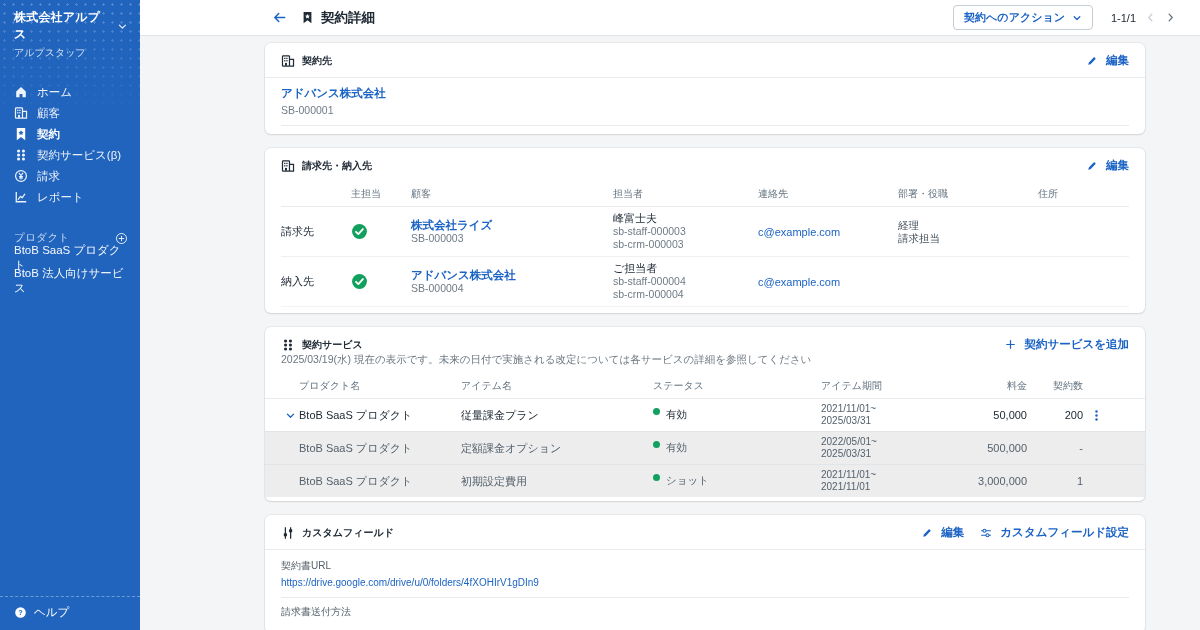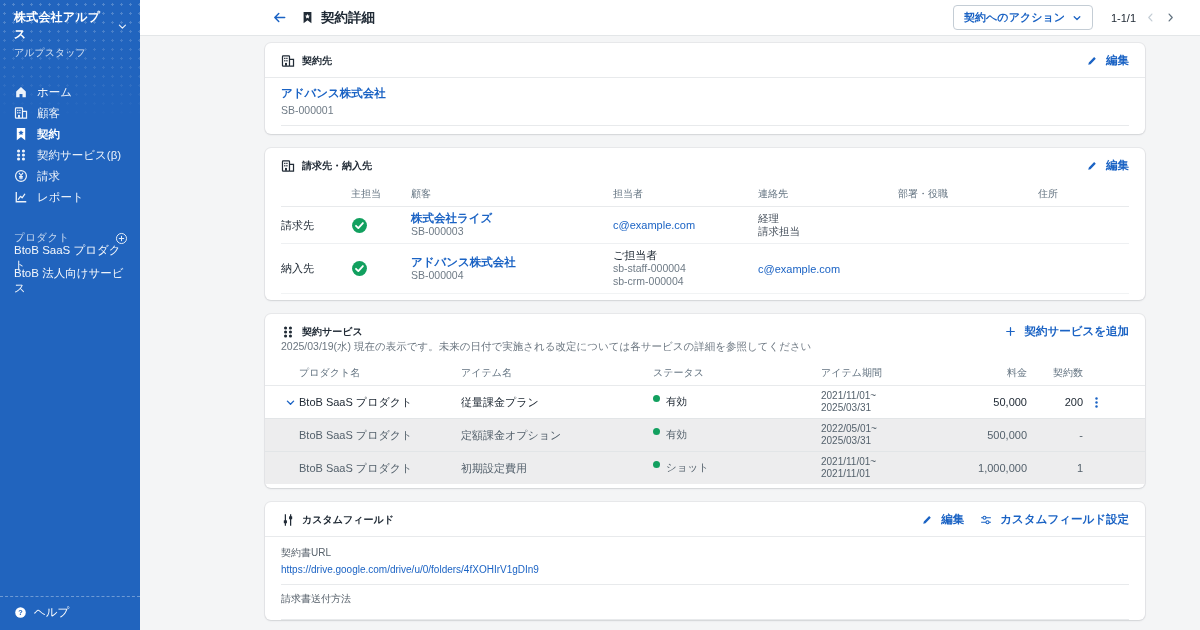--- a/index.html
+++ b/index.html
@@ -312,20 +312,25 @@
             <div>
                 <svg width="17" height="17" viewBox="0 0 16 16">
                   <circle cx="8" cy="8" r="7" fill="var(--c-green,#12a05f)"></circle>
                   <path d="M4.7 8.3l2.2 2.2 4.3-4.8" fill="none" stroke="#fff" stroke-width="1.7" stroke-linecap="round" stroke-linejoin="round"></path>
                 </svg>
               </div>
             <div class="cell-lines">
               <div class="company-link blue-link">株式会社ライズ</div>
               <div class="sub">SB-000003</div>
             </div>
+            <div class="cell-lines">
+              <div class="dark">峰富士夫</div>
+              <div class="sub">sb-staff-000003</div>
+              <div class="sub">sb-crm-000003</div>
+            </div>
             <div class="blue-link" style="font-size:11px;">c@example.com</div>
             <div class="cell-lines">
               <div class="dept">経理</div>
               <div class="dept">請求担当</div>
             </div>
             <div></div>
           </div>
 
           <div class="brow body">
             <div class="cell-type">納入先</div>
@@ -443,21 +448,21 @@
             <div>BtoB SaaS プロダクト</div>
             <div>初期設定費用</div>
             <div class="status">
                 <span class="status-dot"></span>
                 <span>ショット</span>
               </div>
             <div class="period">
                 <div>2021/11/01~</div>
                 <div>2021/11/01</div>
               </div>
-            <div class="num">1,000,000</div>
+            <div class="num">3,000,000</div>
             <div class="num">1</div>
             <div></div>
           </div>
         </div>
       </section>
 
       <section class="card">
         <div class="card-header bordered">
           <span class="card-title-ic">
               <svg width="14" height="14" viewBox="0 0 16 16">

